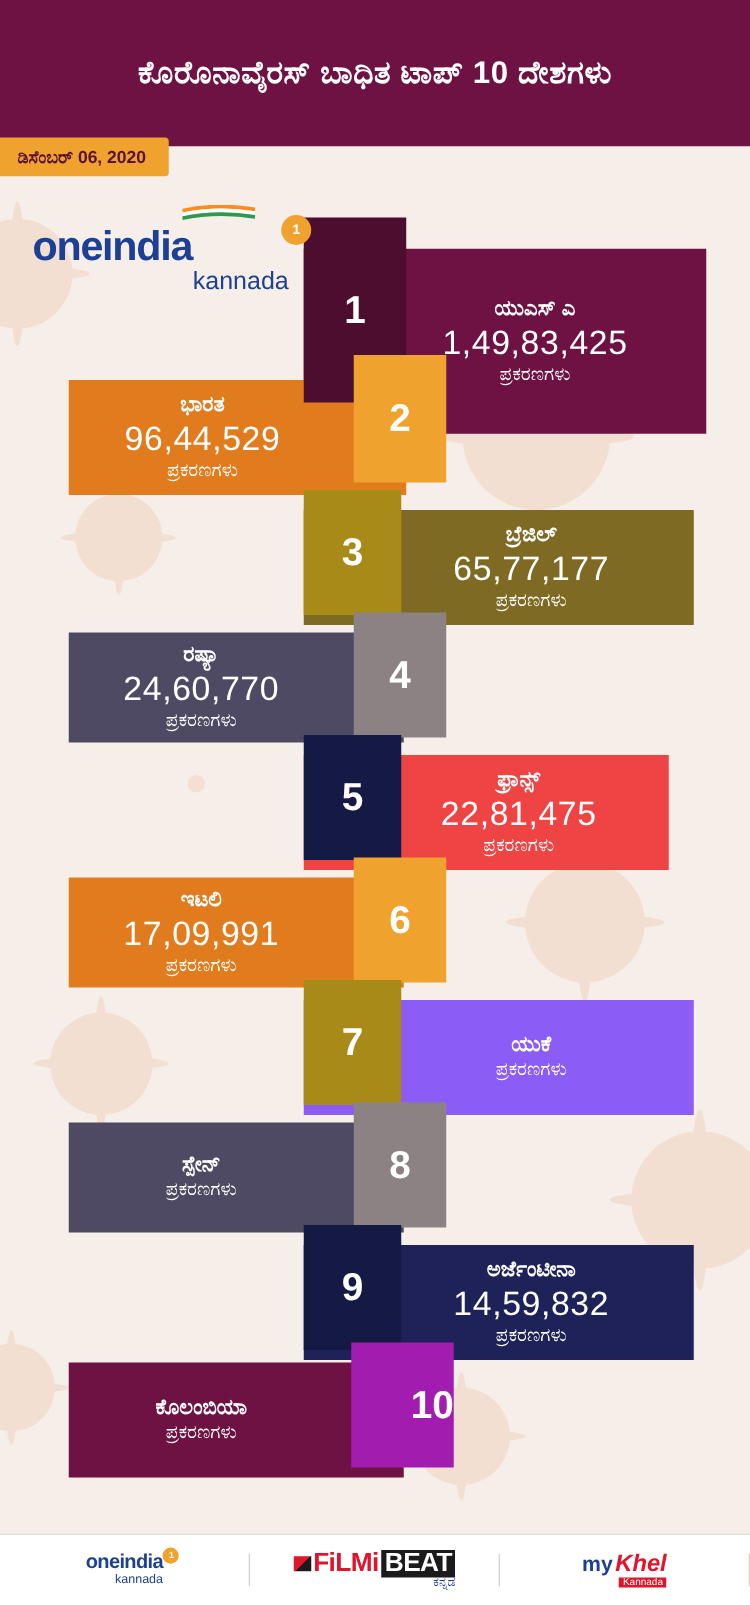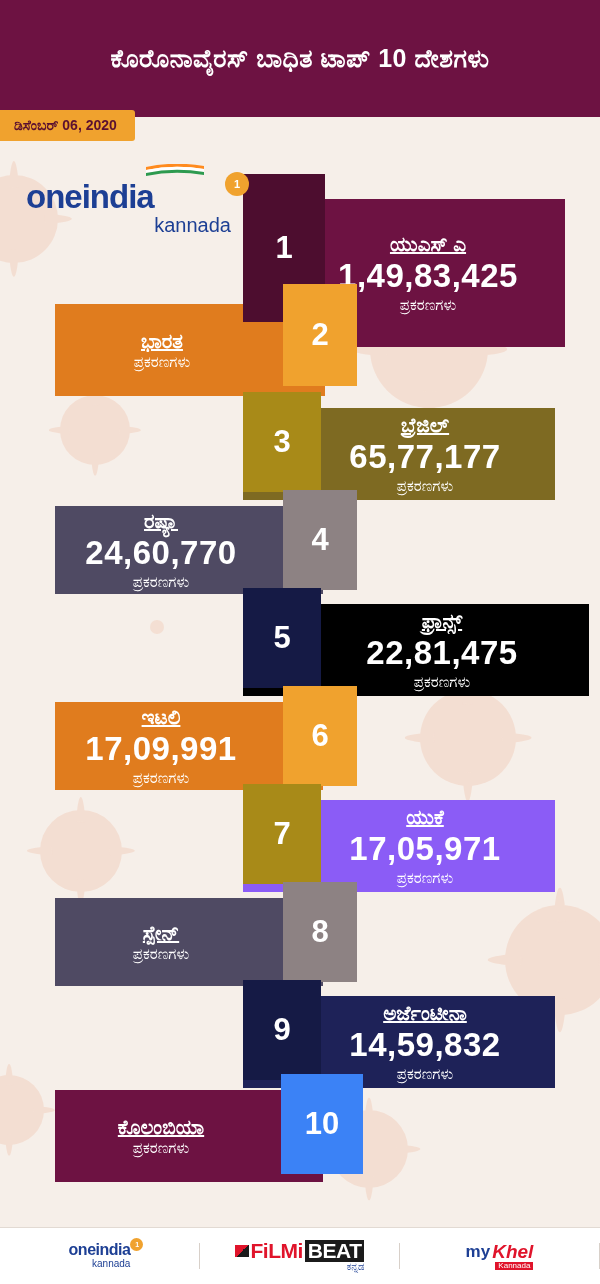--- a/index.html
+++ b/index.html
@@ -125,22 +125,22 @@
   .chart { position: absolute; top: 0; left: 0; width: 600px; height: 1284px; z-index: 3; }
   .row { position: absolute; left: 0; width: 600px; }
   .bar {
     position: absolute;
     display: flex;
     align-items: center;
     justify-content: center;
     box-sizing: border-box;
   }
   .bar-text { text-align: center; color: #ffffff; line-height: 1.22; }
-  .bar-country { font-size: 20px; font-weight: bold; text-decoration: underline; }
-  .bar-value { font-size: 33px; font-weight: bold; letter-spacing: .5px; }
+  .bar-country { font-size: 17px; font-weight: bold; }
+  .bar-value { font-size: 27px; font-weight: normal; letter-spacing: .5px; }
   .bar-cases { font-size: 15px; }
   .rank {
     position: absolute;
     display: flex;
     align-items: center;
     justify-content: center;
     color: #ffffff;
     font-size: 31px;
     font-weight: bold;
     z-index: 4;
@@ -231,20 +231,21 @@
     </div>
     <div class="rank" style="left:243px; top:0px; width:82px; height:148px; background:#4d0d2f;">
       <span>1</span>
     </div>
   </div>
 
   <div class="row" style="top:296px;">
     <div class="bar" style="left:55px; width:270px; height:92px; top:8px; background:#e07c1e;">
       <div class="bar-text" style="margin-right:56px;">
         <div class="bar-country">ಭಾರತ</div>
+        <div class="bar-value">96,44,529</div>
         <div class="bar-cases">ಪ್ರಕರಣಗಳು</div>
       </div>
     </div>
     <div class="rank" style="left:283px; top:-12px; width:74px; height:102px; background:#f0a22e;">
       <span>2</span>
     </div>
   </div>
 
   <div class="row" style="top:400px;">
     <div class="bar" style="left:243px; width:312px; height:92px; top:8px; background:#7e6a22;">
@@ -266,21 +267,21 @@
         <div class="bar-value">24,60,770</div>
         <div class="bar-cases">ಪ್ರಕರಣಗಳು</div>
       </div>
     </div>
     <div class="rank" style="left:283px; top:-10px; width:74px; height:100px; background:#8d8283;">
       <span>4</span>
     </div>
   </div>
 
   <div class="row" style="top:596px;">
-    <div class="bar" style="left:243px; width:346px; height:92px; top:8px; background:#000000;">
+    <div class="bar" style="left:243px; width:292px; height:92px; top:8px; background:#ef4444;">
       <div class="bar-text" style="margin-left:52px;">
         <div class="bar-country">ಫ್ರಾನ್ಸ್</div>
         <div class="bar-value">22,81,475</div>
         <div class="bar-cases">ಪ್ರಕರಣಗಳು</div>
       </div>
     </div>
     <div class="rank" style="left:243px; top:-8px; width:78px; height:100px; background:#151a45;">
       <span>5</span>
     </div>
   </div>
@@ -295,21 +296,20 @@
     </div>
     <div class="rank" style="left:283px; top:-10px; width:74px; height:100px; background:#f0a22e;">
       <span>6</span>
     </div>
   </div>
 
   <div class="row" style="top:792px;">
     <div class="bar" style="left:243px; width:312px; height:92px; top:8px; background:#8b5cf6;">
       <div class="bar-text" style="margin-left:52px;">
         <div class="bar-country">ಯುಕೆ</div>
-        <div class="bar-value">17,05,971</div>
         <div class="bar-cases">ಪ್ರಕರಣಗಳು</div>
       </div>
     </div>
     <div class="rank" style="left:243px; top:-8px; width:78px; height:100px; background:#a88a18;">
       <span>7</span>
     </div>
   </div>
 
   <div class="row" style="top:892px;">
     <div class="bar" style="left:55px; width:268px; height:88px; top:6px; background:#4f4a63;">
@@ -336,21 +336,21 @@
     </div>
   </div>
 
   <div class="row" style="top:1084px;">
     <div class="bar" style="left:55px; width:268px; height:92px; top:6px; background:#6d1242;">
       <div class="bar-text" style="margin-right:56px;">
         <div class="bar-country">ಕೊಲಂಬಿಯಾ</div>
         <div class="bar-cases">ಪ್ರಕರಣಗಳು</div>
       </div>
     </div>
-    <div class="rank" style="left:281px; top:-10px; width:82px; height:100px; background:#3b82f6;">
+    <div class="rank" style="left:281px; top:-10px; width:82px; height:100px; background:#a21caf;justify-content:flex-end;">
       <span>10</span>
     </div>
   </div>
 
 </div>
 
 <div class="footer">
   <div class="foot-cell">
     <div class="stack">
       <div class="f-one">

